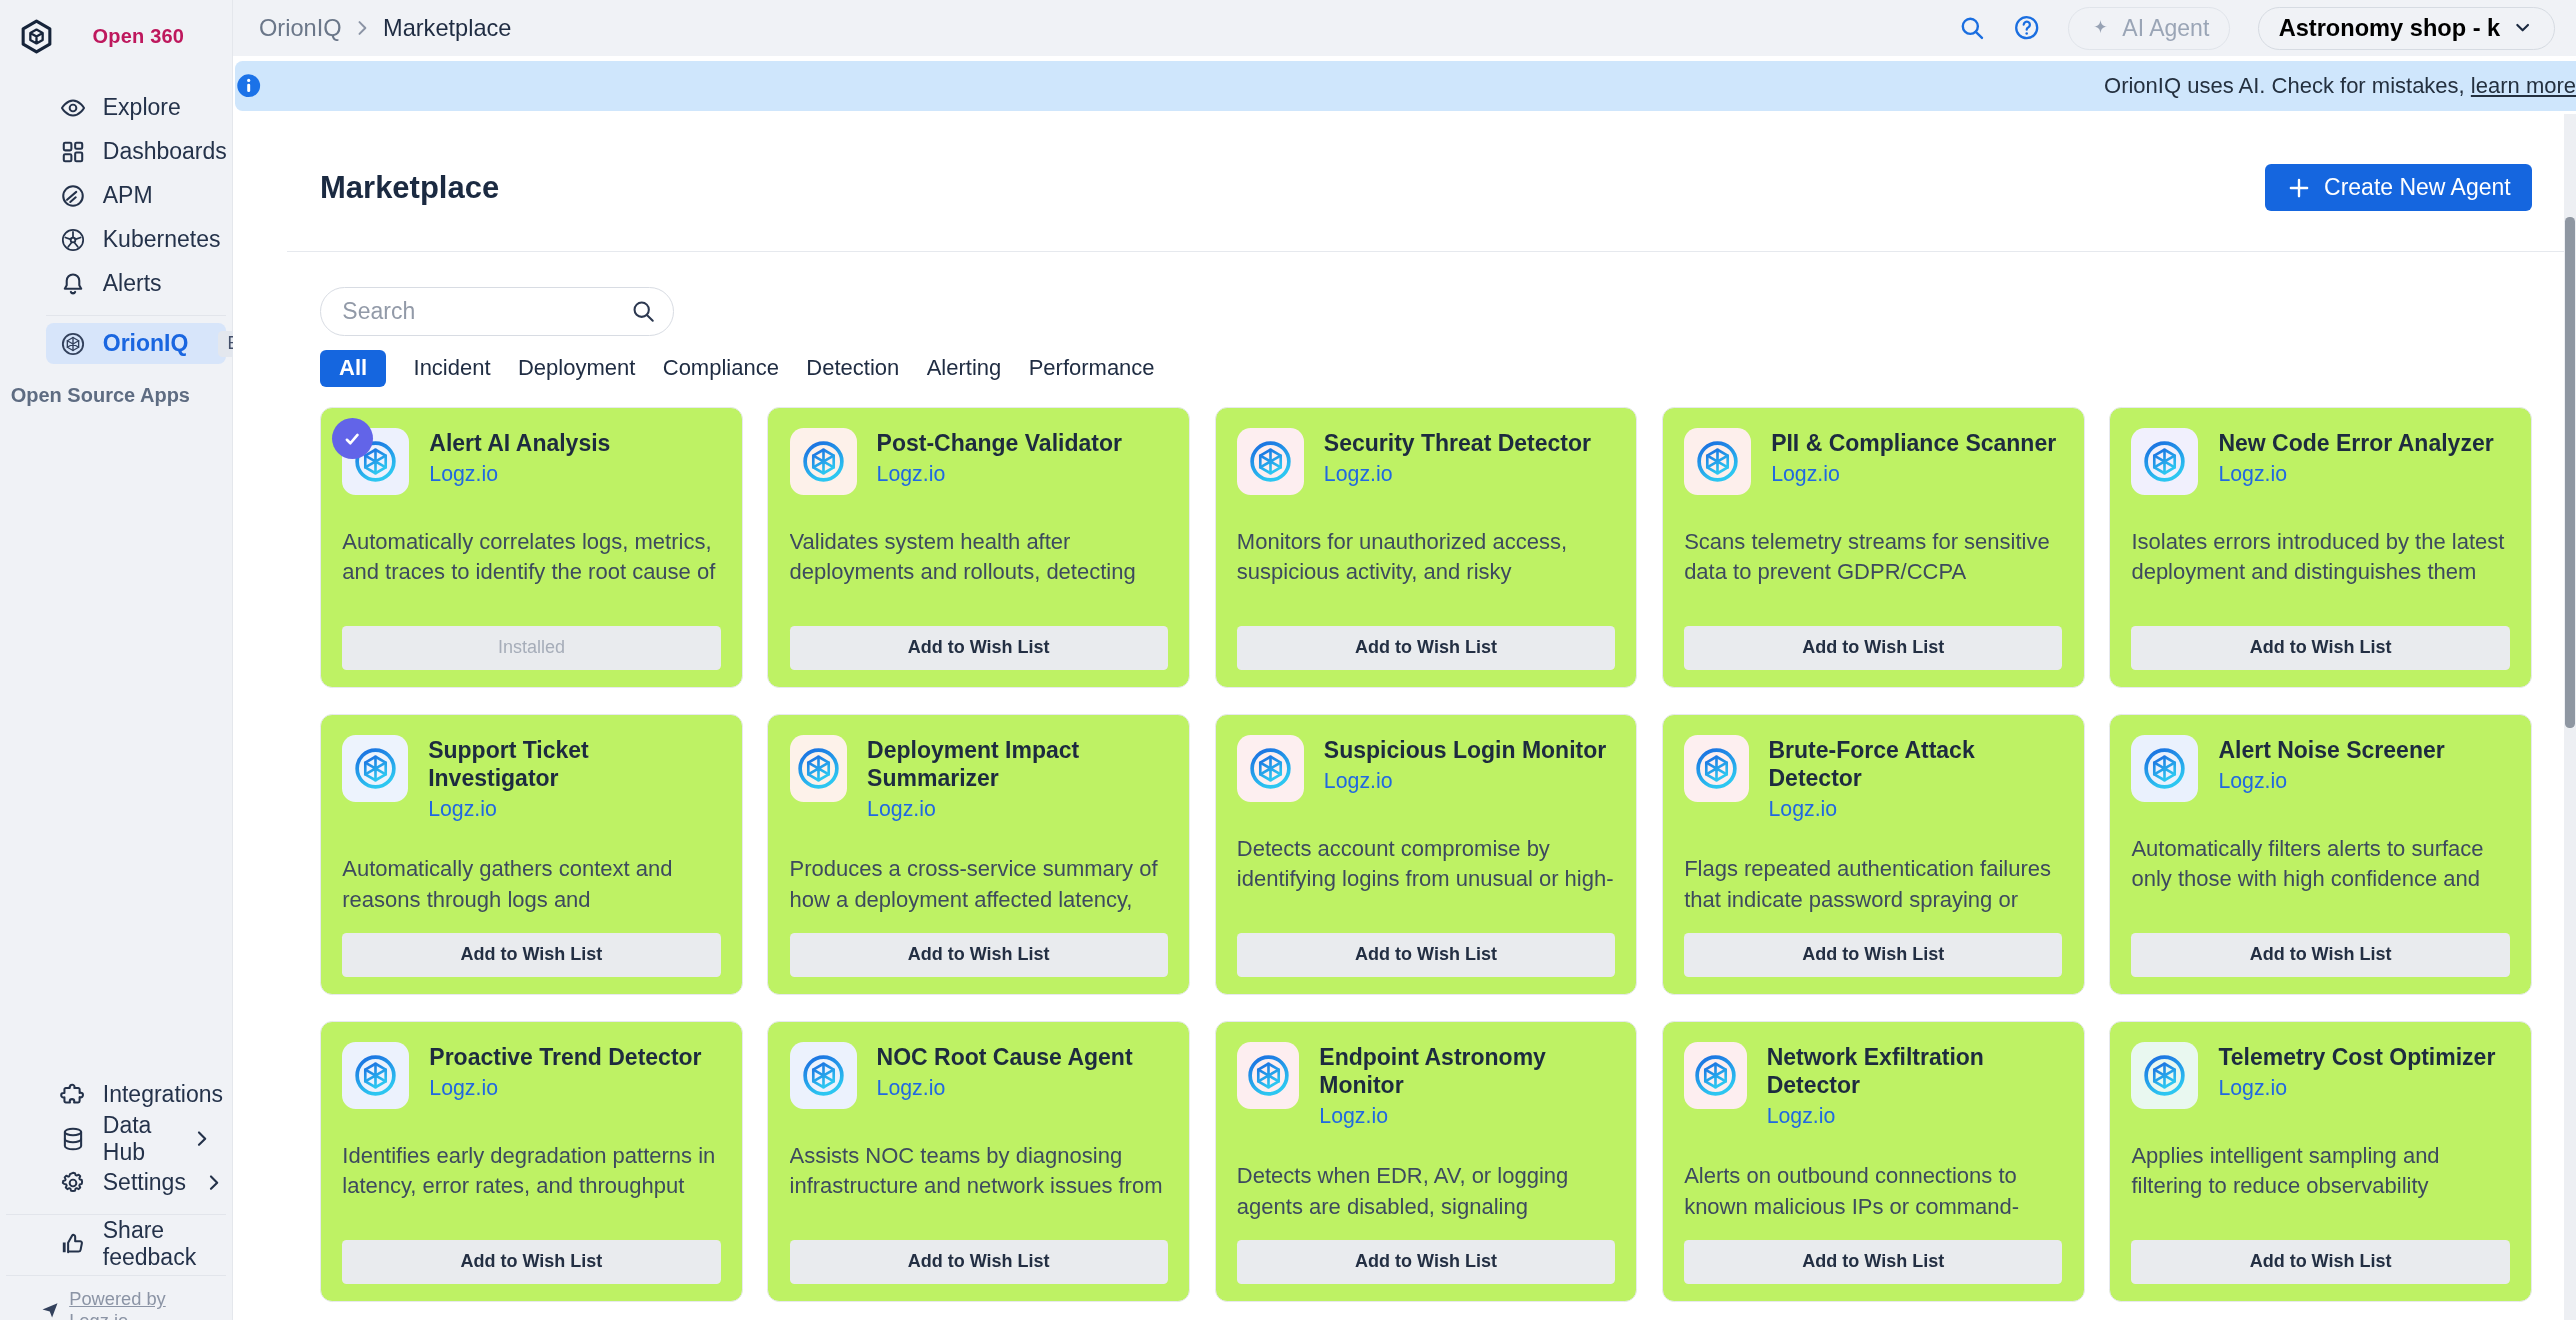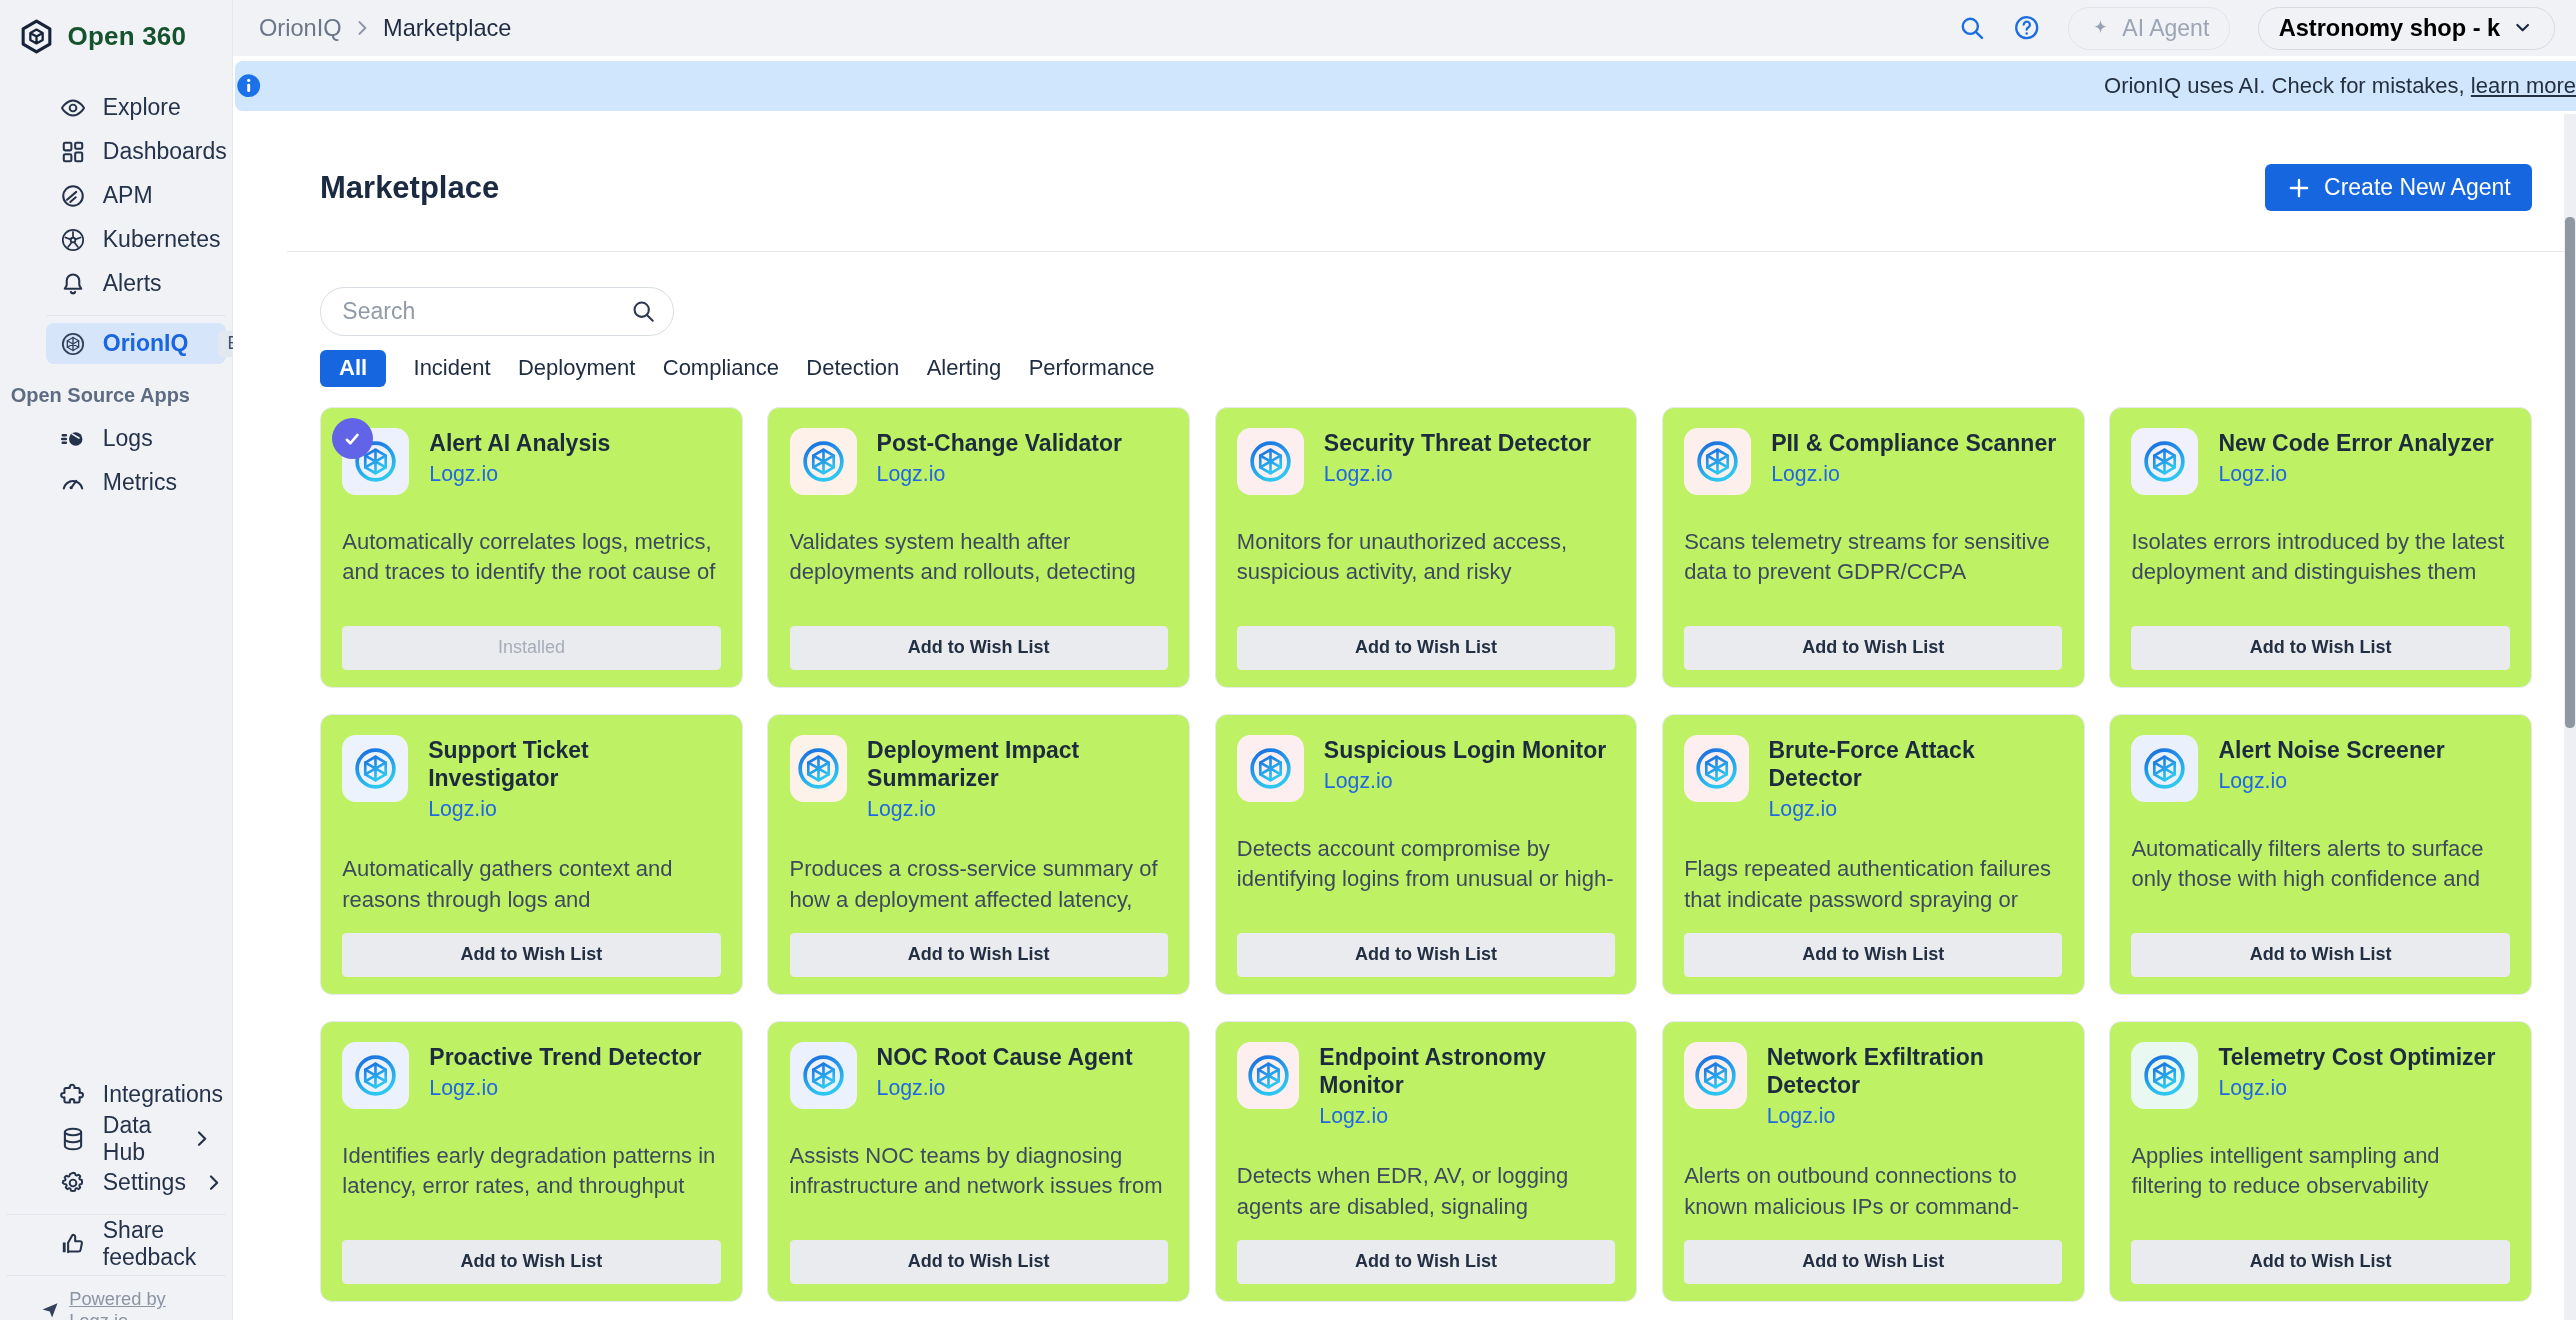--- a/index.html
+++ b/index.html
@@ -6,21 +6,21 @@
   html,body { width:2576px; height:1320px; overflow:hidden; background:#fff;
     font-family:"Liberation Sans", sans-serif; color:#1d2b3f; }
   .icon { display:inline-flex; align-items:center; justify-content:center; flex:none; }
   .icon svg { display:block; }
 
   
   .sidebar { position:absolute; left:0; top:0; width:233px; height:100%;
     background:#f0f2f6; border-right:0.8px solid #e4e7ec; display:flex; flex-direction:column; }
   .logo-row { display:flex; align-items:center; gap:12.2px; padding:18.3px 15.2px 17px 18.3px; }
   .logo-row .icon svg { width:37px; height:37px; color:#16243a; }
-  .logo-text { font-size:26px; font-weight:700; color:#14532d; letter-spacing:0.2px; }
+  .logo-text { font-size:20px; font-weight:700; color:#be185d; letter-spacing:0.2px;margin-left:25px; }
   .nav { padding:13.7px 6.1px 0 6.1px;margin-left:40px; }
   .nav-item { display:flex; align-items:center; gap:17px; height:44px; padding:0 13.7px;
     font-size:23px; font-weight:500; color:#24324a; border-radius:7.6px; cursor:pointer; }
   .nav-item .icon svg { width:26px; height:26px; color:#24324a; }
   .nav-item.active { background:#d7e5fa; color:#1a66e0; font-weight:700; height:41px; }
   .nav-item.active .icon svg { color:#33415c; }
   .nav-item .chev { margin-left:auto; }
   .nav-item .chev svg { width:21.3px; height:21.3px; color:#1a66e0; }
   .beta { background:#e3e7ee; color:#44506a; font-size:17.5px; font-weight:500;
     padding:4.6px 10px; border-radius:4.6px; margin-left:12.2px; line-height:1; }
@@ -175,42 +175,20 @@
         <span>OrionIQ</span>
         <span class="beta">Beta</span>
         <span class="icon chev">
           <svg viewBox="0 0 24 24" fill="none" stroke="currentColor" stroke-linecap="round" stroke-linejoin="round" stroke-width="2.4">
             <path d="m9 5 7 7-7 7"></path>
           </svg>
         </span>
       </div>
     </nav>
   <div class="section-label">Open Source Apps</div>
-  <nav class="nav" id="nav-os" style="padding-top:0">
-      <div class="nav-item">
-        <span class="icon">
-          <svg viewBox="0 0 24 24" fill="none" stroke="currentColor" stroke-linecap="round" stroke-linejoin="round" stroke-width="2.2">
-            <path d="M2.5 8.5h3M2 12h3.5M2.5 15.5h3"></path>
-            <circle cx="14.5" cy="12" r="6.2" fill="currentColor" stroke="none"></circle>
-            <path d="M11.5 7.5l6 3.6" stroke="#f0f2f6" stroke-width="1.6"></path>
-          </svg>
-        </span>
-        <span>Logs</span>
-      </div>
-      <div class="nav-item">
-        <span class="icon">
-          <svg viewBox="0 0 24 24" fill="none" stroke="currentColor" stroke-linecap="round" stroke-linejoin="round" stroke-width="1.9">
-            <path d="M3.5 17a8.7 8.7 0 0 1 17 0"></path>
-            <path d="M11 15.5 15 10"></path>
-            <circle cx="10.3" cy="16.3" r="1.5" fill="currentColor" stroke="none"></circle>
-          </svg>
-        </span>
-        <span>Metrics</span>
-      </div>
-    </nav>
   <div class="sidebar-bottom">
     <nav class="nav" id="nav-bottom" style="padding:0">
         <div class="nav-item">
           <span class="icon">
             <svg viewBox="0 0 24 24" fill="none" stroke="currentColor" stroke-linecap="round" stroke-linejoin="round" stroke-width="1.9">
               <path d="M9.2 4.6a2.1 2.1 0 1 1 4.2 0c0 .5-.2.9-.2.9h3.6a1.3 1.3 0 0 1 1.3 1.3v3.4s.4-.2 1-.2a2.1 2.1 0 1 1 0 4.2c-.6 0-1-.2-1-.2v3.6a1.3 1.3 0 0 1-1.3 1.3h-3.8s.2-.5.2-1a2.1 2.1 0 1 0-4.2 0c0 .5.2 1 .2 1H5.4a1.3 1.3 0 0 1-1.3-1.3v-3.4s-.4.1-.9.1a2.1 2.1 0 1 1 0-4.2c.5 0 .9.1.9.1V6.8a1.3 1.3 0 0 1 1.3-1.3H9s-.2-.4-.2-.9Z"></path>
             </svg>
           </span>
           <span>Integrations</span>
         </div>

